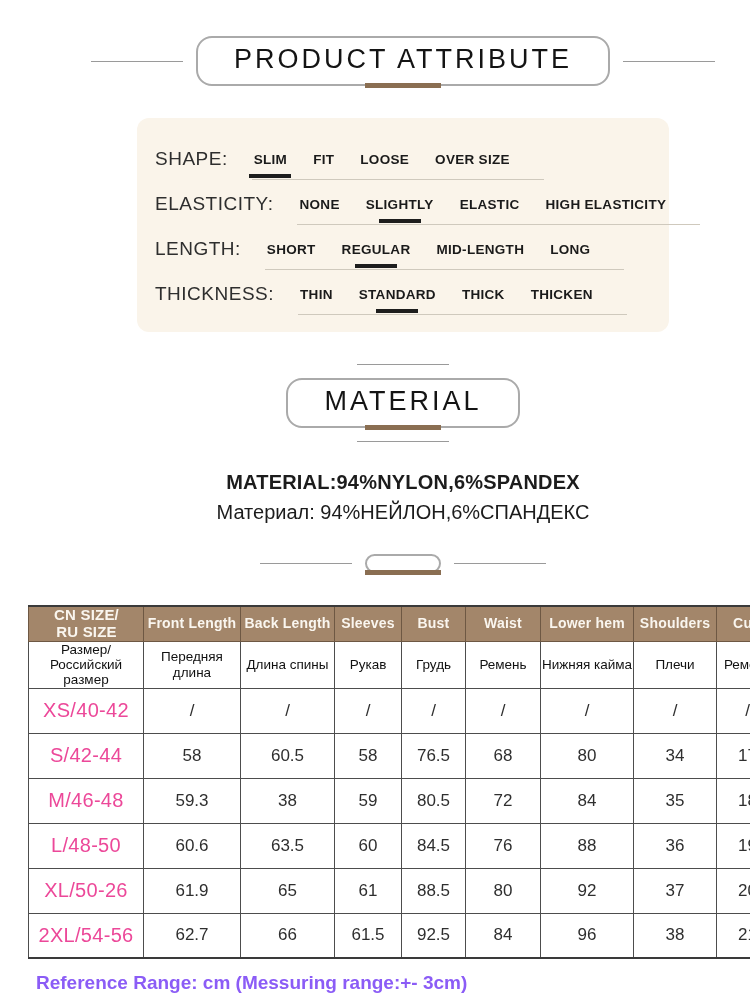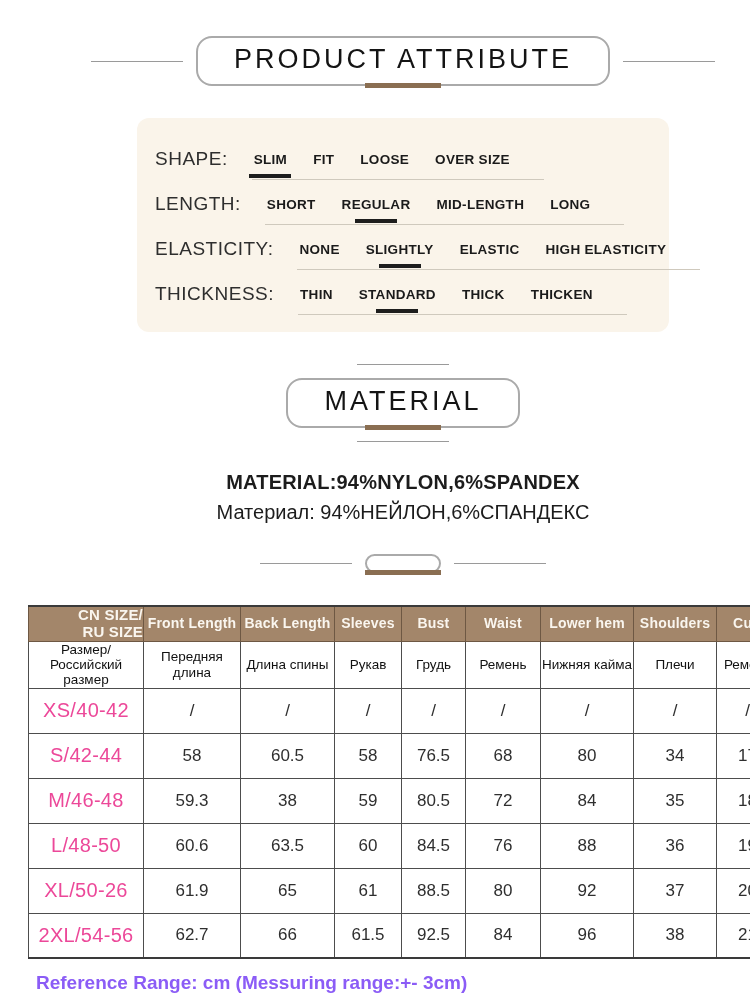--- a/index.html
+++ b/index.html
@@ -66,21 +66,21 @@
     width: 750px; margin-top: 32px;
     border-collapse: collapse; table-layout: fixed;
     border-top: 2px solid #3a3a3a; border-bottom: 2px solid #3a3a3a;
   }
   .size-chart th, .size-chart td {
     border: 1px solid #4d4d4d; text-align: center; vertical-align: middle;
     padding: 0; overflow: hidden;
   }
   tr.en-header { background: #a3866a; color: #faf6ef; height: 35px; }
   tr.en-header th { font-size: 14px; font-weight: 600; letter-spacing: 0.2px; line-height: 1.1; border-color: #6e5843; }
-  tr.en-header th.first { text-align: right; padding-left: 1px; font-size: 15px; }
+  tr.en-header th.first { text-align: center; padding-left: 1px; font-size: 15px; }
   tr.ru-header { height: 47px; }
   tr.ru-header td { font-size: 13.5px; line-height: 1.12; font-weight: 400; color: #111; }
   tbody.data tr { height: 45px; }
   td.size-cell { font-size: 20px; letter-spacing: 0.3px; color: #ec4899; }
   td.val-cell { font-size: 17px; color: #2f2f2f; }
 
   
   .footer { margin: 13px 0 0 8px; }
   .footer-en { font-size: 19px; font-weight: 700; color: #8b5cf6; }
   .footer-ru { font-size: 15.5px; font-weight: 700; margin-top: 8px; color: #0e0e0e; }
@@ -105,36 +105,36 @@
       <span class="attr-label">SHAPE:</span>
       <span class="attr-options">
         <span class="attr-option sel">SLIM</span>
         <span class="attr-option">FIT</span>
         <span class="attr-option">LOOSE</span>
         <span class="attr-option">OVER SIZE</span>
       </span>
     </div>
 
     <div class="attr-row">
+      <span class="attr-label">ELASTICITY:</span>
+      <span class="attr-options">
+        <span class="attr-option">NONE</span>
+        <span class="attr-option sel">SLIGHTLY</span>
+        <span class="attr-option">ELASTIC</span>
+        <span class="attr-option">HIGH ELASTICITY</span>
+      </span>
+    </div>
+
+    <div class="attr-row">
       <span class="attr-label">LENGTH:</span>
       <span class="attr-options">
         <span class="attr-option">SHORT</span>
         <span class="attr-option sel">REGULAR</span>
         <span class="attr-option">MID-LENGTH</span>
         <span class="attr-option">LONG</span>
-      </span>
-    </div>
-
-    <div class="attr-row">
-      <span class="attr-label">ELASTICITY:</span>
-      <span class="attr-options">
-        <span class="attr-option">NONE</span>
-        <span class="attr-option sel">SLIGHTLY</span>
-        <span class="attr-option">ELASTIC</span>
-        <span class="attr-option">HIGH ELASTICITY</span>
       </span>
     </div>
 
     <div class="attr-row">
       <span class="attr-label">THICKNESS:</span>
       <span class="attr-options">
         <span class="attr-option">THIN</span>
         <span class="attr-option sel">STANDARD</span>
         <span class="attr-option">THICK</span>
         <span class="attr-option">THICKEN</span>

